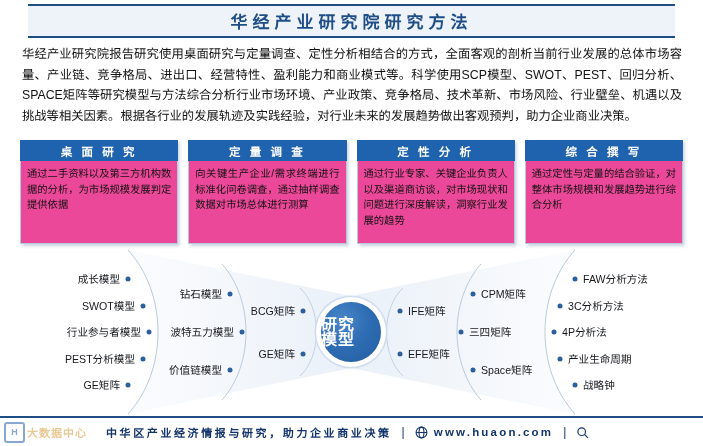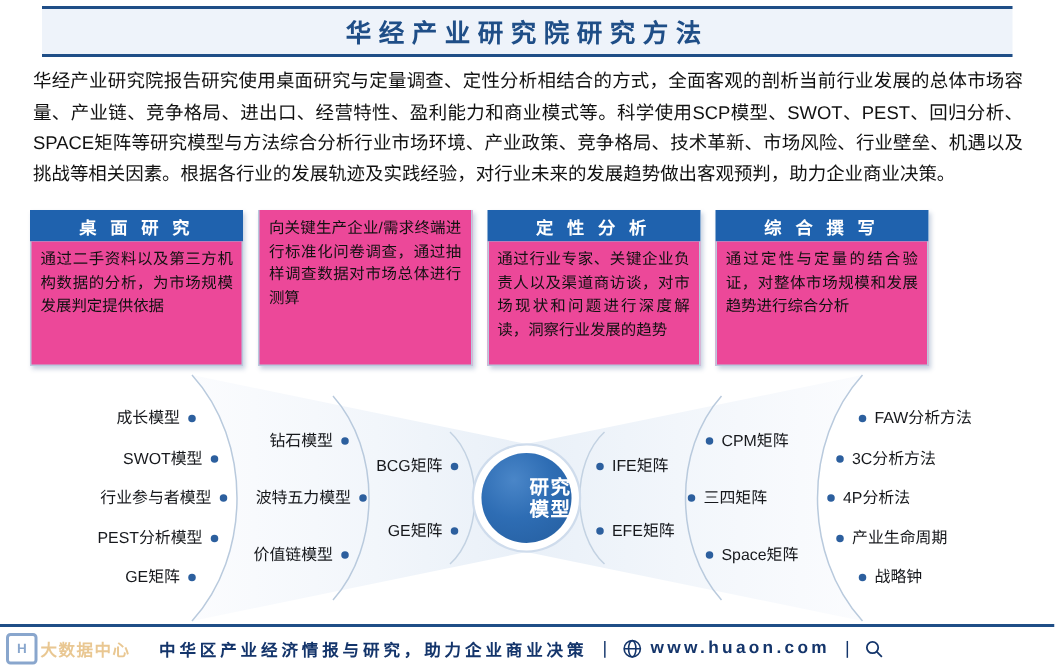--- a/index.html
+++ b/index.html
@@ -40,21 +40,21 @@
   .intro{
     position:absolute;left:22px;top:44px;width:660px;
     font-size:12.3px;line-height:20.5px;
     color:#111;
     text-align:justify;
     text-justify:inter-ideograph;
   }
 
   
   .cards{
-    position:absolute;left:20px;top:140px;width:599px;height:104px;
+    position:absolute;left:20px;top:140px;width:663px;height:104px;
     display:flex;gap:10px;
   }
   .card{
     width:161px;
     display:flex;flex-direction:column;
     box-shadow:1.5px 2px 3px rgba(30,70,130,.25);
   }
   .card-head{
     height:21px;
     background:#1f62ae;
@@ -96,22 +96,22 @@
     transform:translate(-50%,-50%);
   }
   .hub{
     position:absolute;
     left:351px;top:84px;
     width:60px;height:60px;
     transform:translate(-50%,-50%);
     border-radius:50%;
     background:radial-gradient(circle at 36% 30%,#4a86c8 0%,#2e6db4 45%,#245d9e 100%);
     color:#fff;
-    font-size:13px;font-weight:bold;line-height:15px;
-    display:flex;flex-direction:column;align-items:flex-end;justify-content:center;
+    font-size:16px;font-weight:bold;line-height:15px;
+    display:flex;flex-direction:column;align-items:flex-start;justify-content:center;
     letter-spacing:1px;
     box-shadow:0 0 0 5px #ffffff, 0 0 0 6.5px #cfdcec;
   }
 
   
   .footer{
     position:absolute;left:0;bottom:0;width:703px;height:28px;
     border-top:2px solid #1f4e87;
     background:#ffffff;
     display:flex;align-items:center;
@@ -161,20 +161,21 @@
   <div class="intro">华经产业研究院报告研究使用桌面研究与定量调查、定性分析相结合的方式，全面客观的剖析当前行业发展的总体市场容量、产业链、竞争格局、进出口、经营特性、盈利能力和商业模式等。科学使用SCP模型、SWOT、PEST、回归分析、SPACE矩阵等研究模型与方法综合分析行业市场环境、产业政策、竞争格局、技术革新、市场风险、行业壁垒、机遇以及挑战等相关因素。根据各行业的发展轨迹及实践经验，对行业未来的发展趋势做出客观预判，助力企业商业决策。</div>
 
   <div class="cards">
 
     <div class="card">
       <div class="card-head">桌 面 研 究</div>
       <div class="card-body">通过二手资料以及第三方机构数据的分析，为市场规模发展判定提供依据</div>
     </div>
 
     <div class="card">
+      <div class="card-head">定 量 调 查</div>
       <div class="card-body">向关键生产企业/需求终端进行标准化问卷调查，通过抽样调查数据对市场总体进行测算</div>
     </div>
 
     <div class="card">
       <div class="card-head">定 性 分 析</div>
       <div class="card-body">通过行业专家、关键企业负责人以及渠道商访谈，对市场现状和问题进行深度解读，洞察行业发展的趋势</div>
     </div>
 
     <div class="card">
       <div class="card-head">综 合 撰 写</div>

